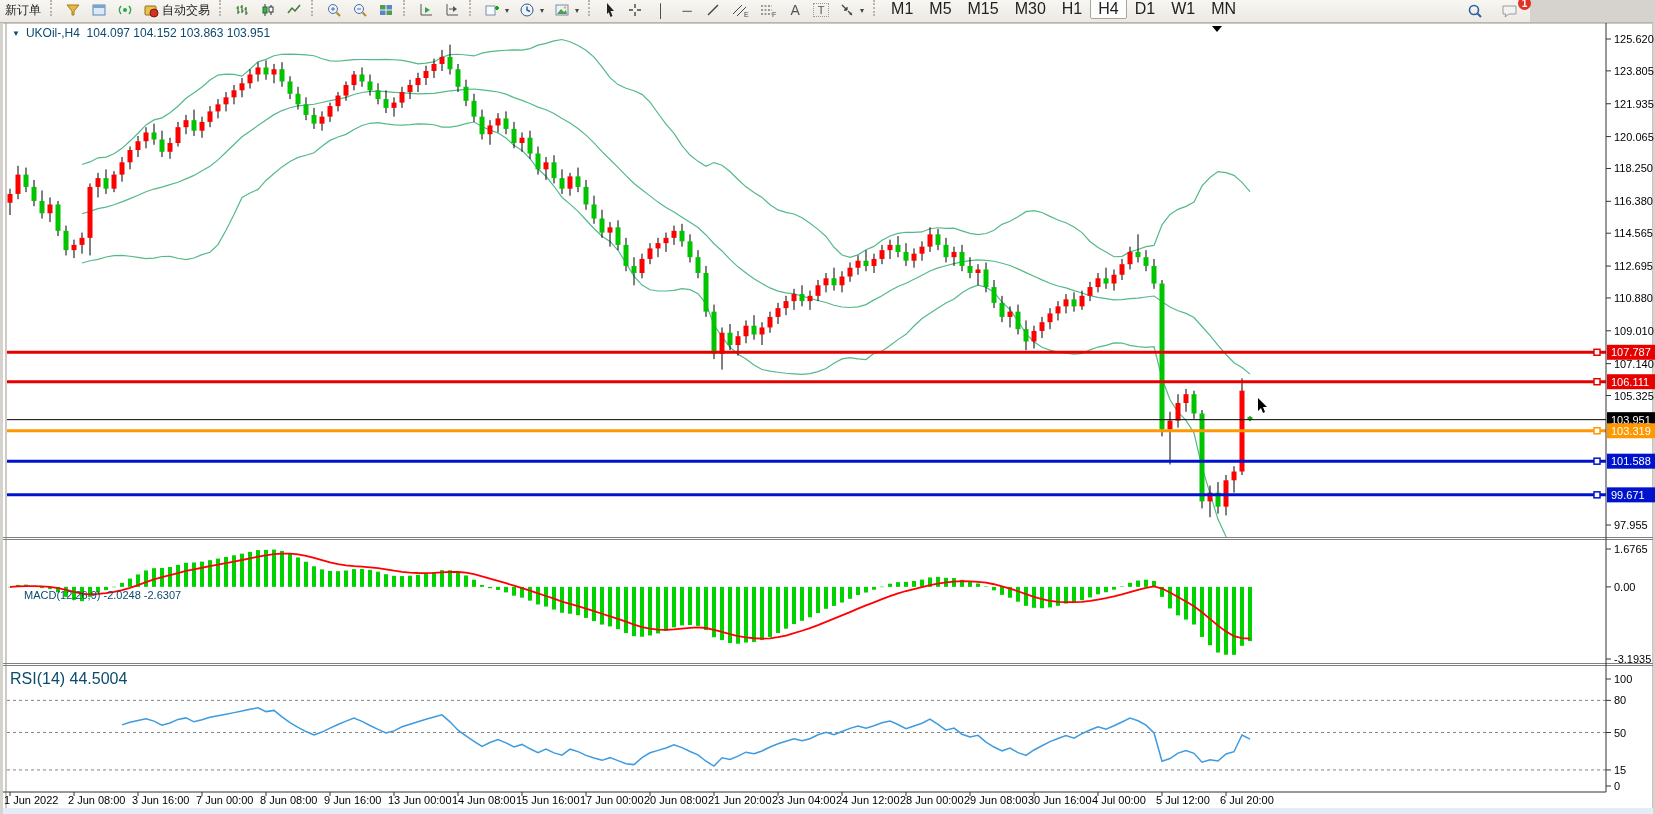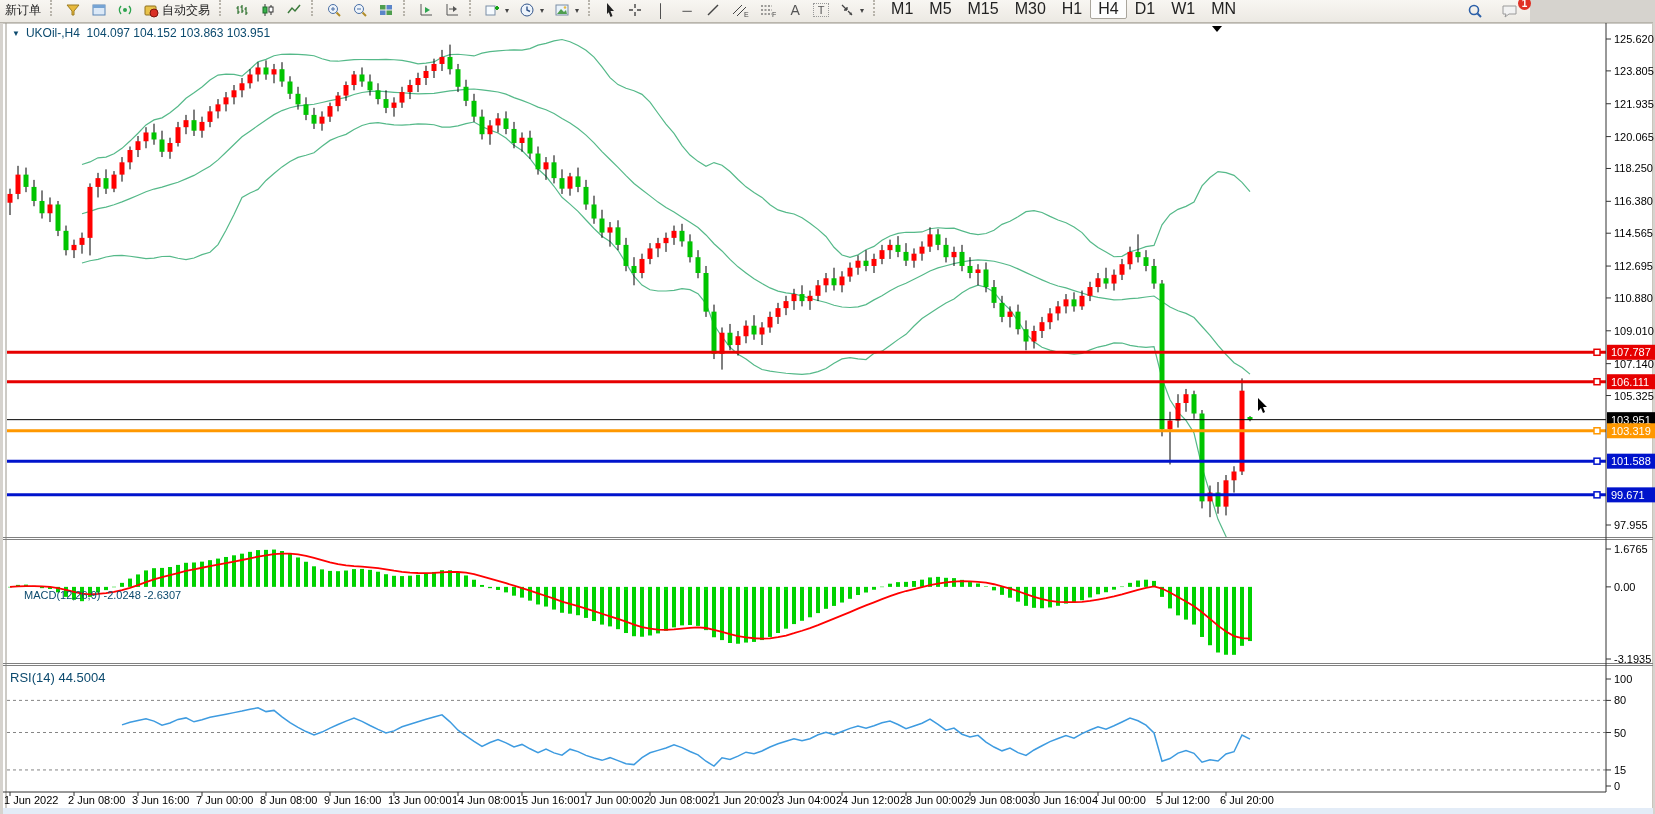--- a/index.html
+++ b/index.html
@@ -17,21 +17,21 @@
   .toolbar-right{position:absolute;right:6px;top:0;height:22px;display:flex;align-items:center;gap:8px;}
   .badge{position:absolute;top:-4px;right:-7px;background:#e03126;color:#fff;border-radius:50%;width:13px;height:13px;
     font-size:10px;font-weight:bold;text-align:center;line-height:13px;}
   .bubble-wrap{position:relative;}
   
   #chart-svg{position:absolute;top:0;left:0;z-index:1;}
   .overlay{position:absolute;z-index:3;color:#0c4a6e;}
   #chart-title{top:26px;left:12px;font-size:12px;}
   #chart-title .tri{font-size:8px;margin-right:6px;vertical-align:1px;}
   #macd-label{top:544px;left:24px;font-size:11px;margin-top:45px;}
-  #rsi-label{top:670px;left:10px;font-size:13px;}
+  #rsi-label{top:670px;left:10px;font-size:16px;}
 </style>
 </head>
 <body>
 
 <div id="app">
 
   <div class="toolbar">
     <button class="tbtn">新订单</button>
     <span class="grip"></span>
 

